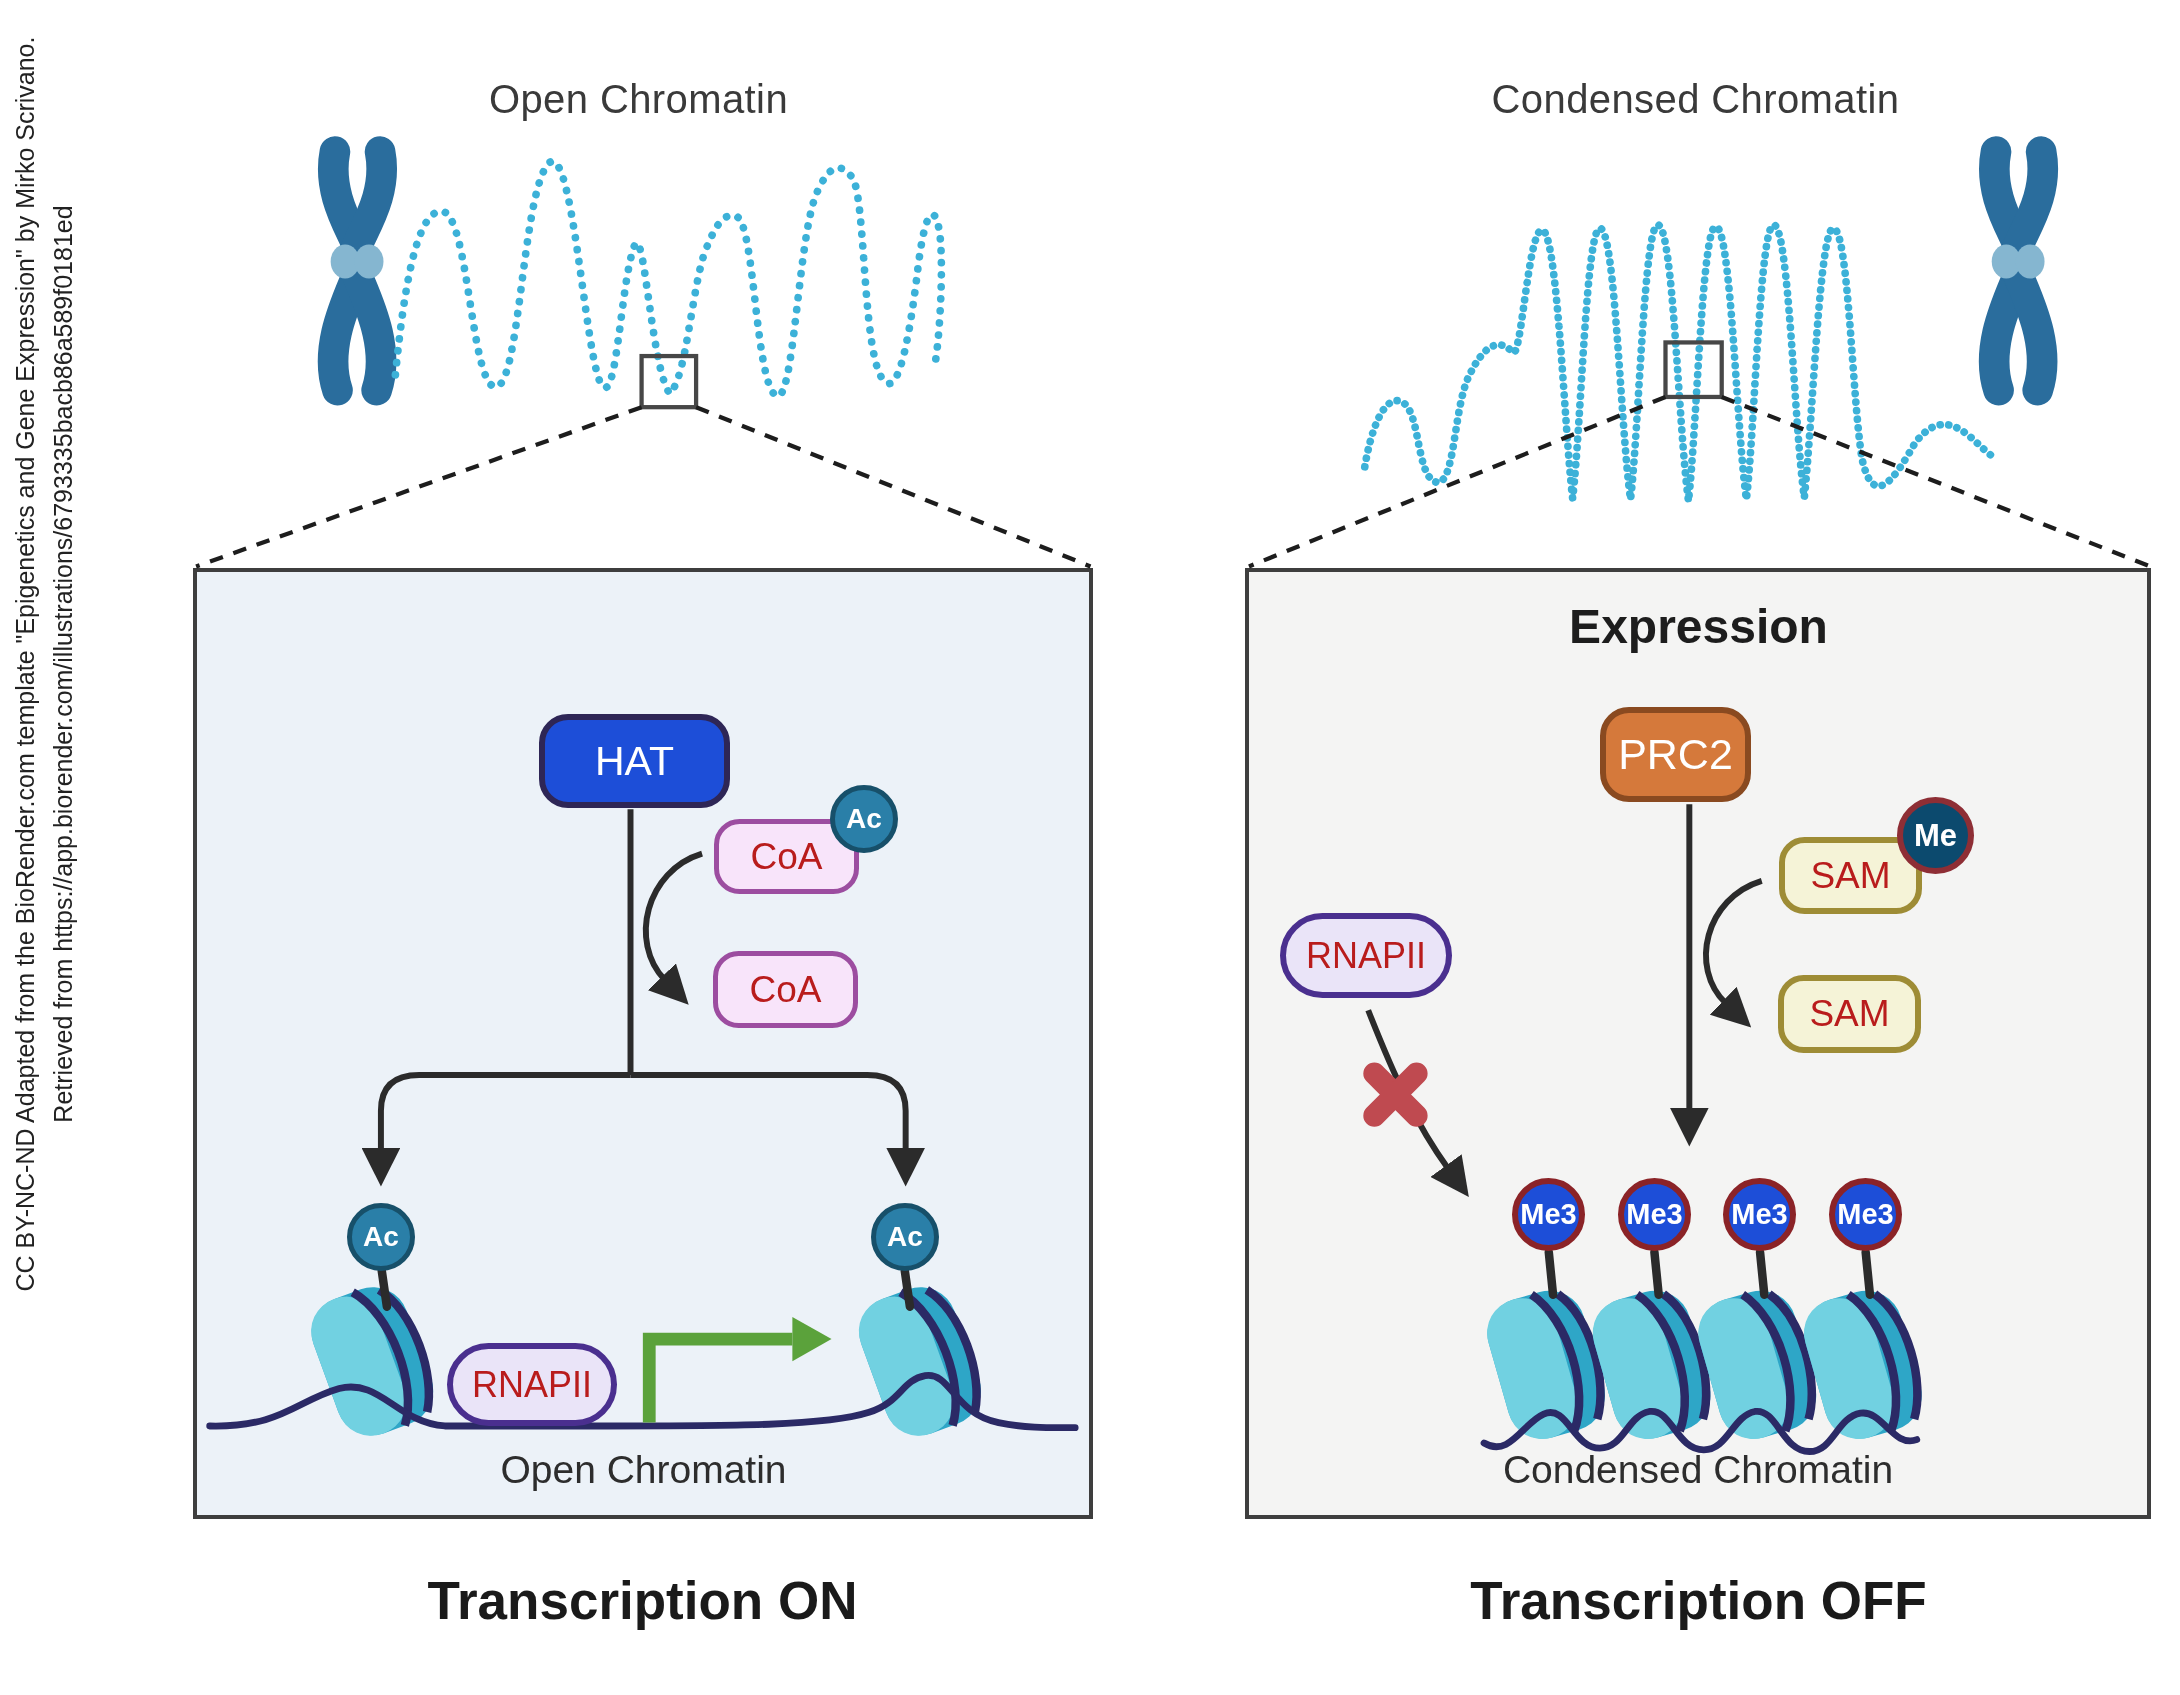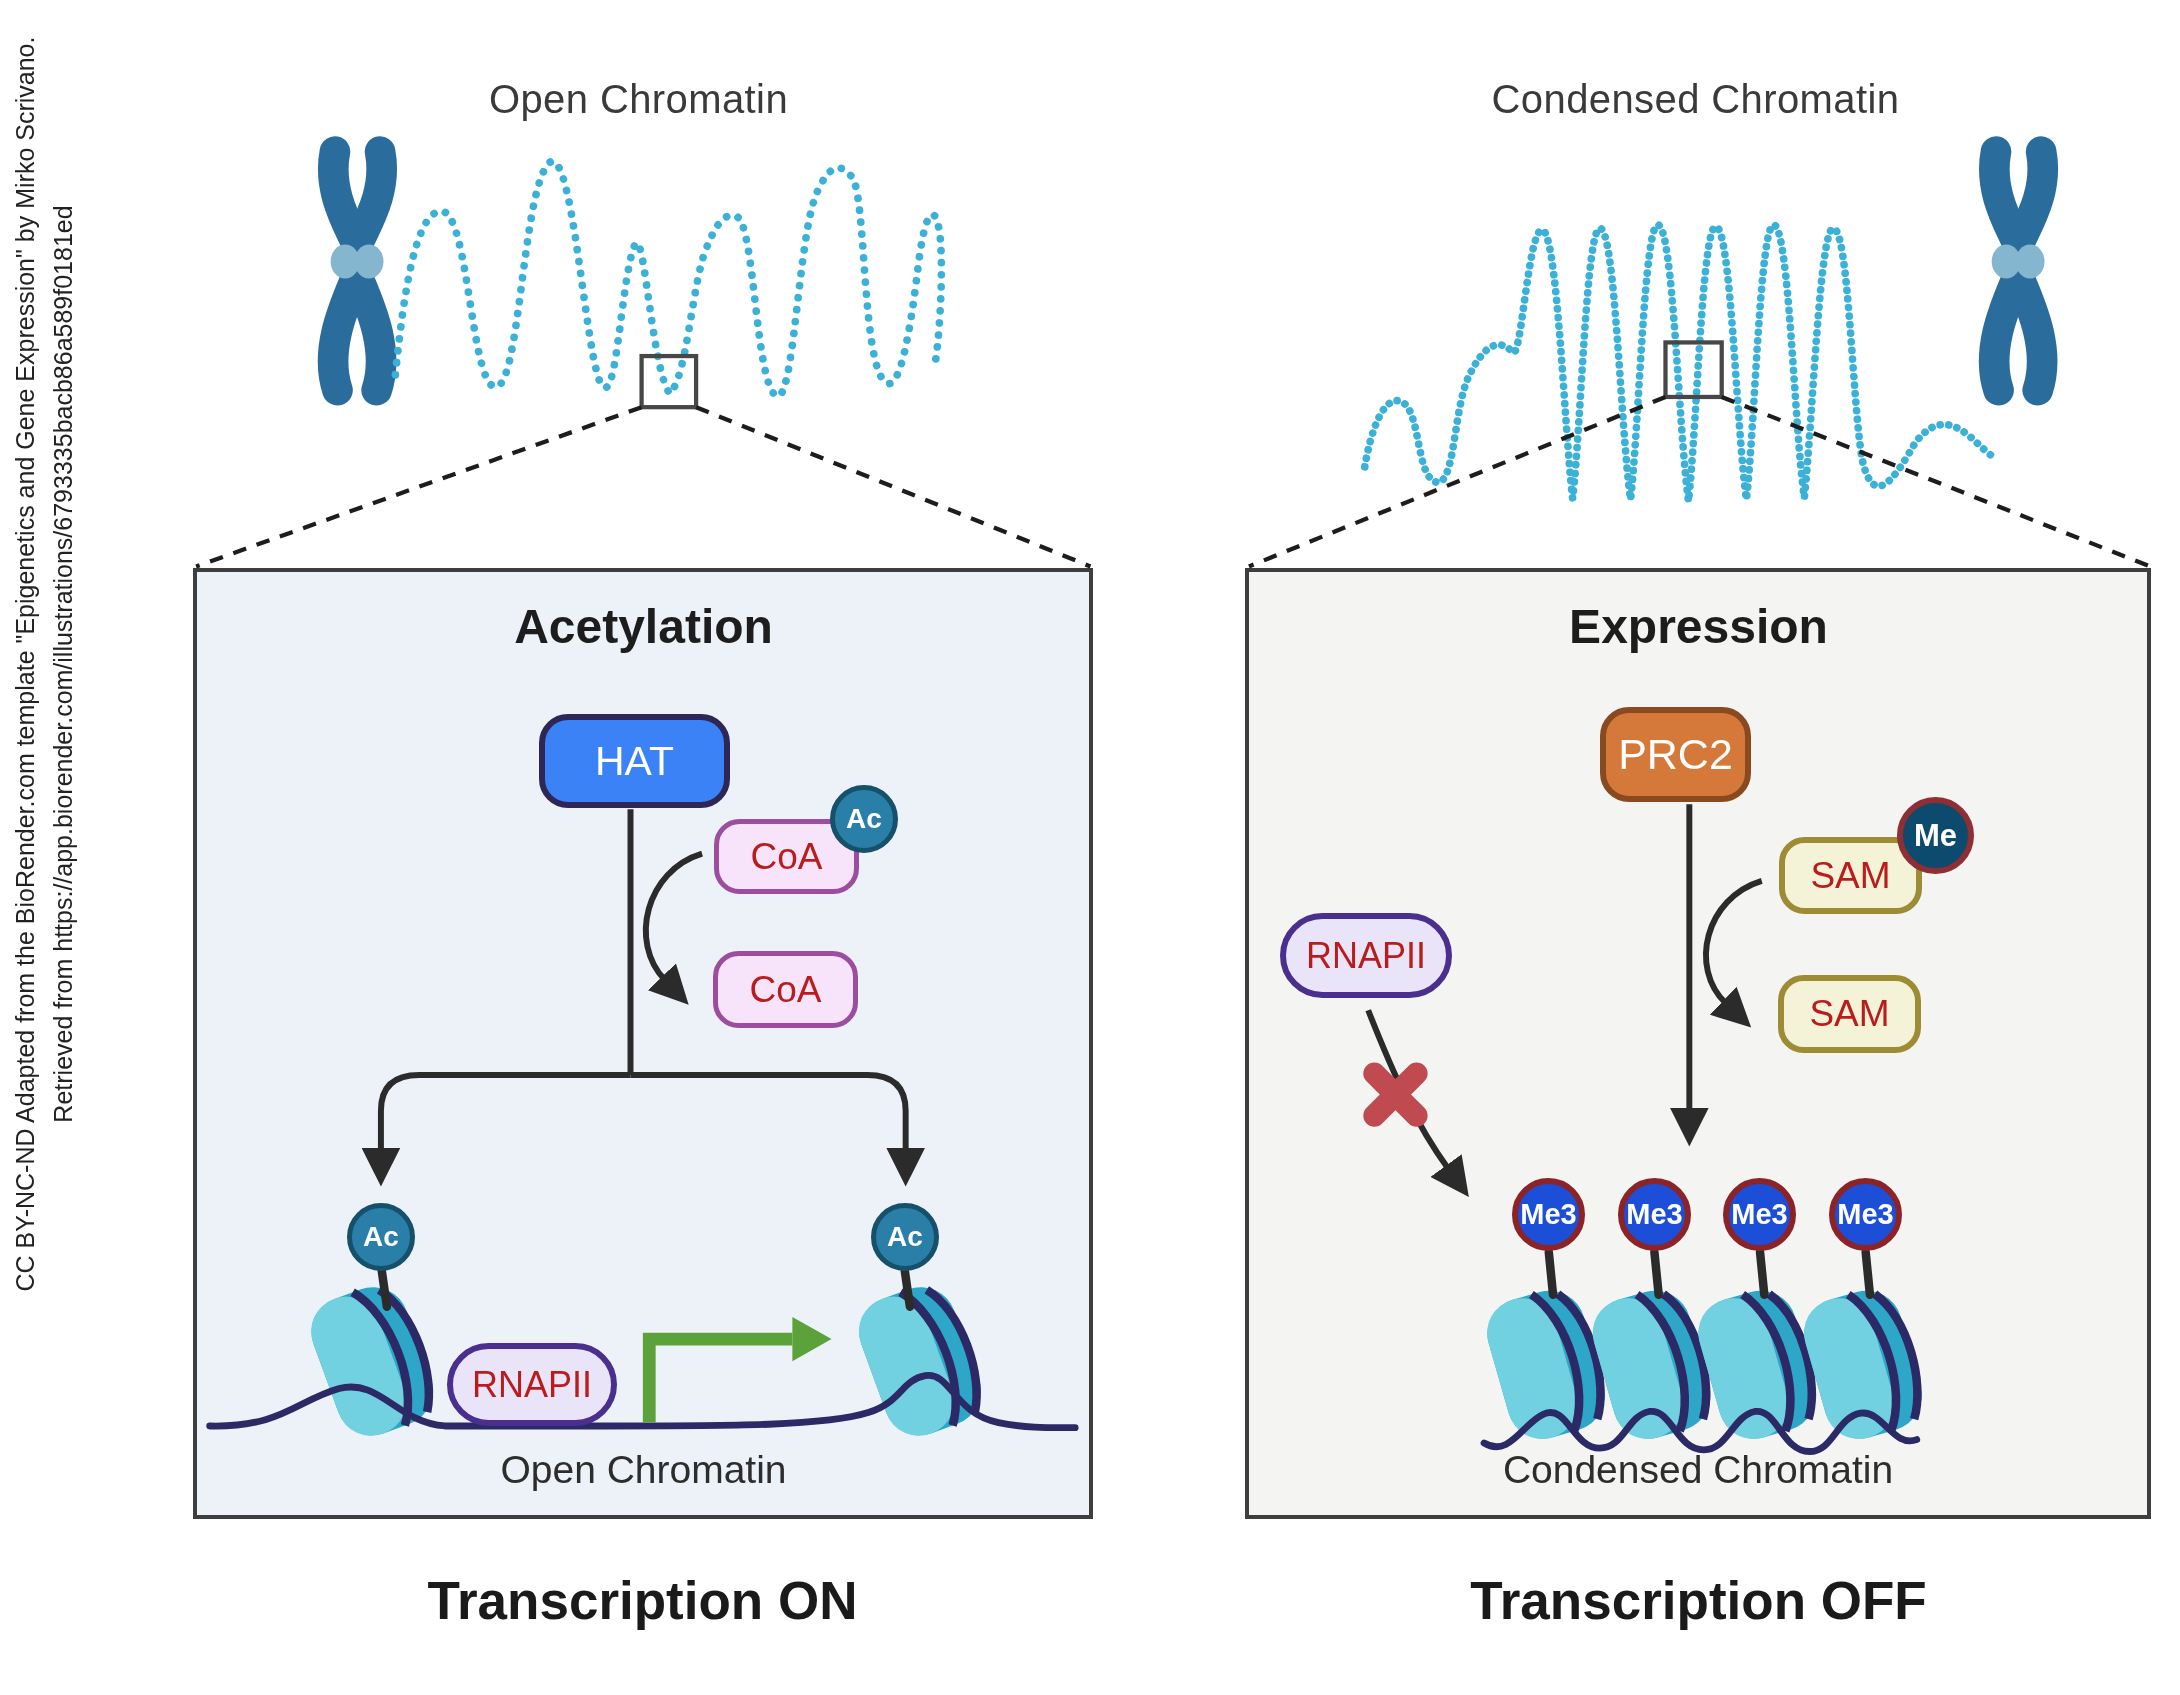--- a/index.html
+++ b/index.html
@@ -17,21 +17,21 @@
   .chrom-label{font-size:39px;color:#2d2d2d;}
   .status-label{font-size:53px;font-weight:bold;color:#1a1a1a;}
   .pill{
     position:absolute;z-index:3;display:flex;align-items:center;justify-content:center;
     box-sizing:border-box;color:#b91c1c;
   }
   .tag{
     position:absolute;z-index:4;display:flex;align-items:center;justify-content:center;
     box-sizing:border-box;border-radius:50%;color:#ffffff;font-weight:bold;
   }
-  .hat{left:539px;top:714px;width:191px;height:94px;background:#3b82f6;border:6px solid #2e2656;border-radius:29px;font-size:41px;color:#ffffff;}
+  .hat{left:539px;top:714px;width:191px;height:94px;background:#1d4ed8;border:6px solid #2e2656;border-radius:29px;font-size:41px;color:#ffffff;}
   .coa1{left:714px;top:819px;width:145px;height:75px;background:#f8e4fa;border:5.1px solid #9c4da0;border-radius:25.6px;font-size:37px;}
   .coa2{left:713px;top:951px;width:145px;height:77px;background:#f8e4fa;border:5.1px solid #9c4da0;border-radius:25.6px;font-size:37px;}
   .ac-small{left:830px;top:785px;width:68px;height:68px;background:#2a7fa8;border:5.1px solid #17506a;font-size:28px;}
   .ac-left{left:347px;top:1203px;width:68px;height:68px;background:#2a7fa8;border:5.1px solid #17506a;font-size:28px;}
   .ac-right{left:871px;top:1203px;width:68px;height:68px;background:#2a7fa8;border:5.1px solid #17506a;font-size:28px;}
   .rnapii1{left:447px;top:1343px;width:170px;height:83px;background:#eae4f8;border:6.8px solid #4a2f8f;border-radius:42px;font-size:36px;}
   .rnapii2{left:1280px;top:913px;width:172px;height:85px;background:#eae4f8;border:6.8px solid #4a2f8f;border-radius:43px;font-size:36px;}
   .prc2{left:1600px;top:707px;width:151px;height:95px;background:#d5793b;border:6px solid #8a4a20;border-radius:29px;font-size:43px;color:#ffffff;}
   .sam1{left:1779px;top:837px;width:143px;height:77px;background:#f5f3d7;border:6px solid #9e8c35;border-radius:25.6px;font-size:37px;}
   .sam2{left:1778px;top:975px;width:143px;height:78px;background:#f5f3d7;border:6px solid #9e8c35;border-radius:25.6px;font-size:37px;}
@@ -136,21 +136,20 @@
   </svg>
 
   <div class="attribution">
     <div>CC BY-NC-ND Adapted from the BioRender.com template "Epigenetics and Gene Expression" by Mirko Scrivano.</div>
     <div>Retrieved from https://app.biorender.com/illustrations/6793335bacb86a589f0181ed</div>
   </div>
 
   <div class="txt top-title" style="left:383px;top:77px;width:511px;">Open Chromatin</div>
   <div class="txt top-title" style="left:1440px;top:77px;width:511px;">Condensed Chromatin</div>
 
-  <div class="txt panel-title" style="left:388px;top:599px;width:511px;">Acetylation</div>
   <div class="txt panel-title" style="left:1443px;top:599px;width:511px;">Expression</div>
 
   <div class="pill hat">HAT</div>
   <div class="pill coa1">CoA</div>
   <div class="tag ac-small">Ac</div>
   <div class="pill coa2">CoA</div>
   <div class="tag ac-left">Ac</div>
   <div class="tag ac-right">Ac</div>
   <div class="pill rnapii1">RNAPII</div>
   <div class="txt chrom-label" style="left:388px;top:1448px;width:511px;">Open Chromatin</div>

